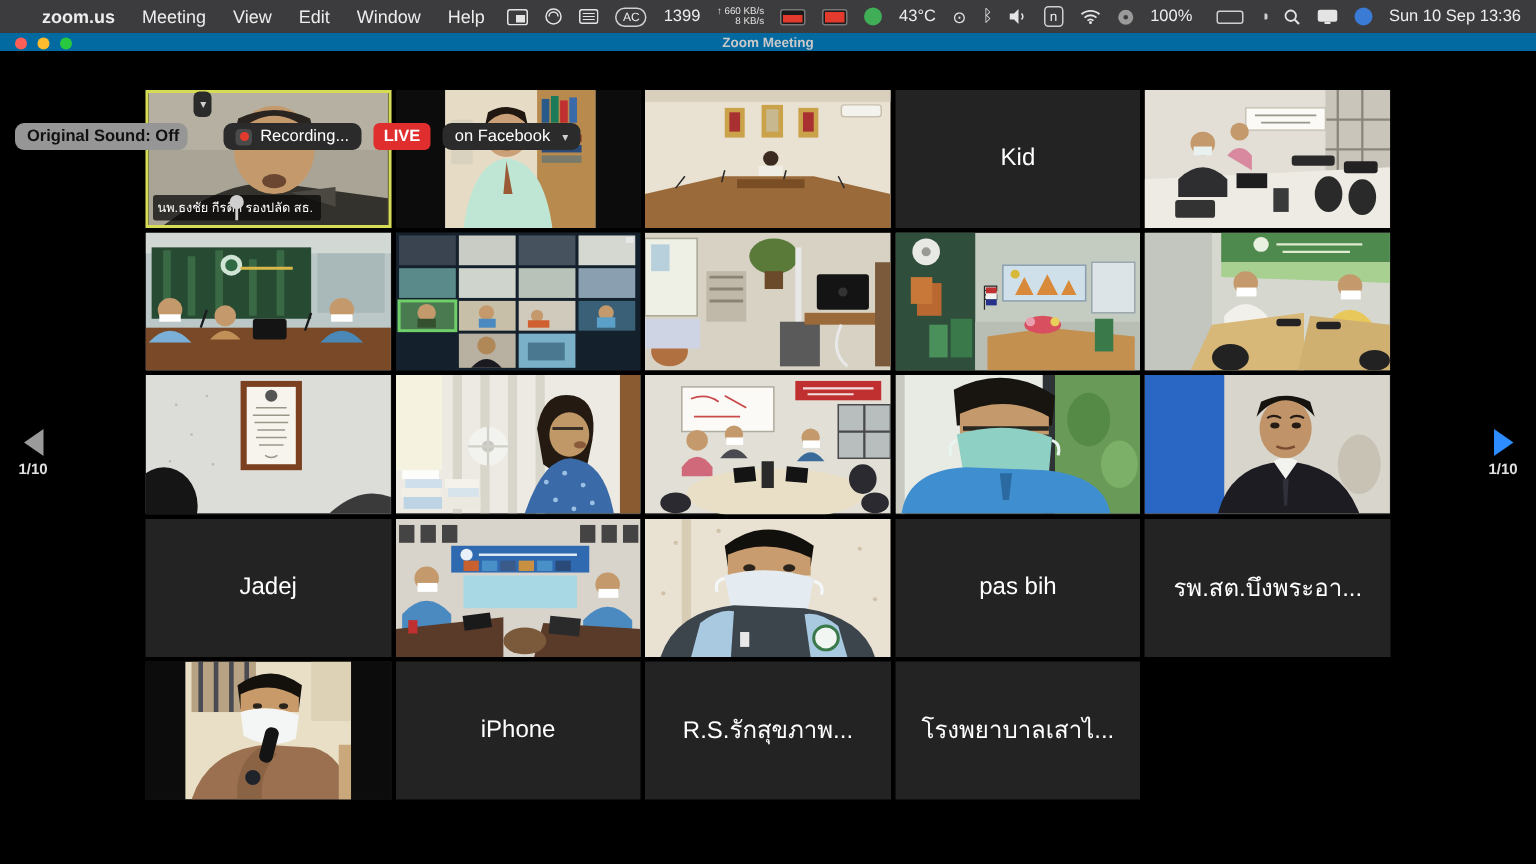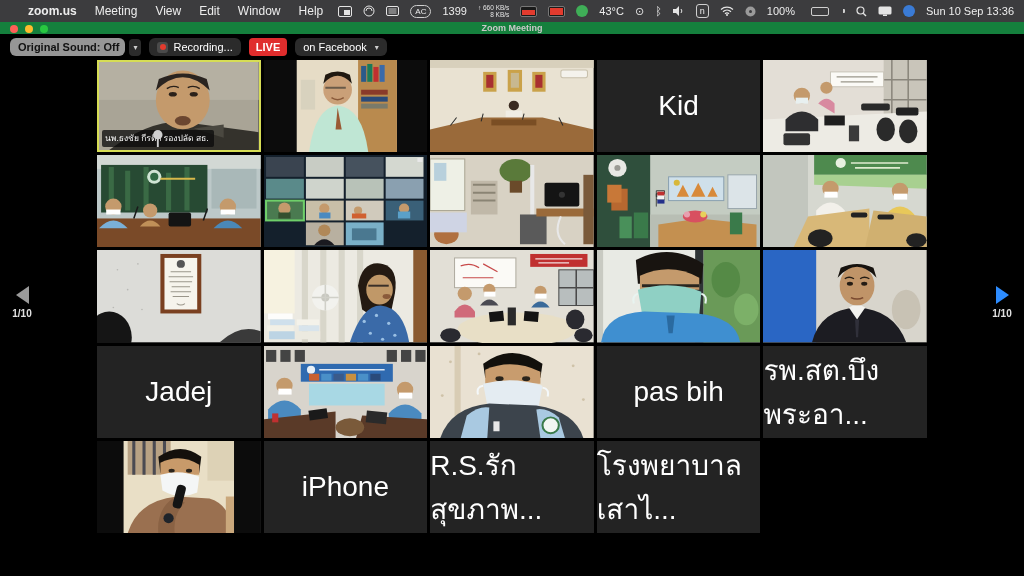--- a/index.html
+++ b/index.html
@@ -23,47 +23,47 @@
   .meter.m2 .fill { height:70%; }
   .dot-green { width:12px; height:12px; border-radius:50%; background:#3fae57; }
   .battery { display:flex; align-items:center; gap:16px; }
   .batt-body { width:18px; height:9px; border:1px solid #cfcfcf; border-radius:2px; padding:1px; }
   .batt-fill { width:100%; height:100%; background:#fff; border-radius:1px; }
   .batt-nub { width:2px; height:4px; background:#cfcfcf; border-radius:0 1px 1px 0; margin-left:-2px; }
   .dot-blue { width:12px; height:12px; border-radius:50%; background:#3a7bd5; }
 
   
   .titlebar { position:absolute; left:0; top:22px; width:1024px; height:12px;
-    background:#15803d; z-index:20; }
+    background:#0369a1; z-index:20; }
   .titlebar .title { position:absolute; left:0; right:0; top:1px; text-align:center;
     color:#c9c9c9; font-size:9px; font-weight:bold; }
   .lights { position:absolute; left:10px; top:25px; display:flex; gap:7px; z-index:25; }
   .light { width:8px; height:8px; border-radius:50%; }
   .light.r { background:#ff5f57; } .light.y { background:#febc2e; } .light.g { background:#28c840; }
 
   
   .toolbar { position:absolute; left:10px; top:38px; display:flex; align-items:center; gap:8px; z-index:15; }
   .btn { display:inline-flex; align-items:center; gap:5px; border-radius:6px;
-    font-size:11px; padding:3px 8px; color:#fff; background:#2b2b2b; }
+    font-size:11px; padding:3px 8px; color:#fff; background:#2b2b2b;margin-top:44px; }
   .btn.sound { background:#969696; color:#111; font-weight:bold; padding-right:6px; }
   .caret-btn { background:#2b2b2b; color:#cfcfcf; border-radius:4px; font-size:8px;
     padding:4px 4px; margin-left:-4px; }
   .rec-ic { width:11px; height:11px; border-radius:3px; background:#4a4a4a; position:relative; }
   .rec-ic::after { content:""; position:absolute; left:2.5px; top:2.5px; width:6px; height:6px;
     border-radius:50%; background:#e23b2e; }
   .btn.live { background:#e02d2d; font-weight:bold; border-radius:4px; padding:3px 7px; }
   .btn.fb { gap:8px; }
   .caret-inline { font-size:8px; color:#cfcfcf; }
 
   
   .grid { position:absolute; left:97px; top:60px; width:830px; height:473px;
     display:grid; grid-template-columns:repeat(5,1fr); grid-template-rows:repeat(5,1fr); gap:3px; }
   .tile { position:relative; background:#1f1f1f; overflow:hidden; }
   .tile.name-tile { background:#232323; display:flex; align-items:center; justify-content:center; }
-  .tile.name-tile .nm { color:#fff; font-size:28px; }
+  .tile.name-tile .nm { color:#fff; font-size:16px; }
   .tile.active { border:2px solid #d6dd55; }
   .tile svg { position:absolute; inset:0; width:100%; height:100%; }
   .vid-label { position:absolute; left:3px; bottom:3px; background:rgba(10,10,10,.75);
     color:#fff; font-size:8.5px; padding:1px 5px 2px 3px; display:flex; align-items:center; gap:3px;
     border-radius:2px; max-width:95%; white-space:nowrap; z-index:3; }
   .pin { width:7px; height:9px; display:inline-block; }
 
   
   .page-nav { position:absolute; width:44px; text-align:center; top:286px; z-index:12; }
   .page-nav.left { left:0; } .page-nav.right { right:0; }

